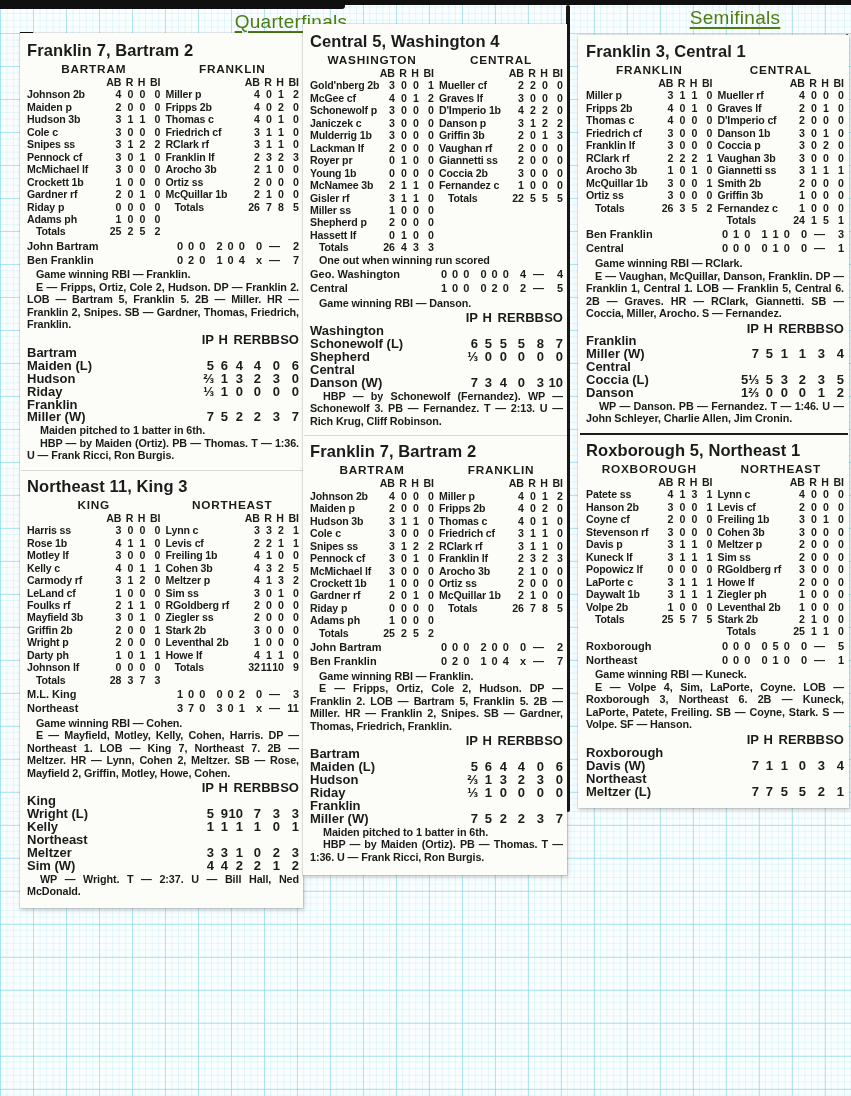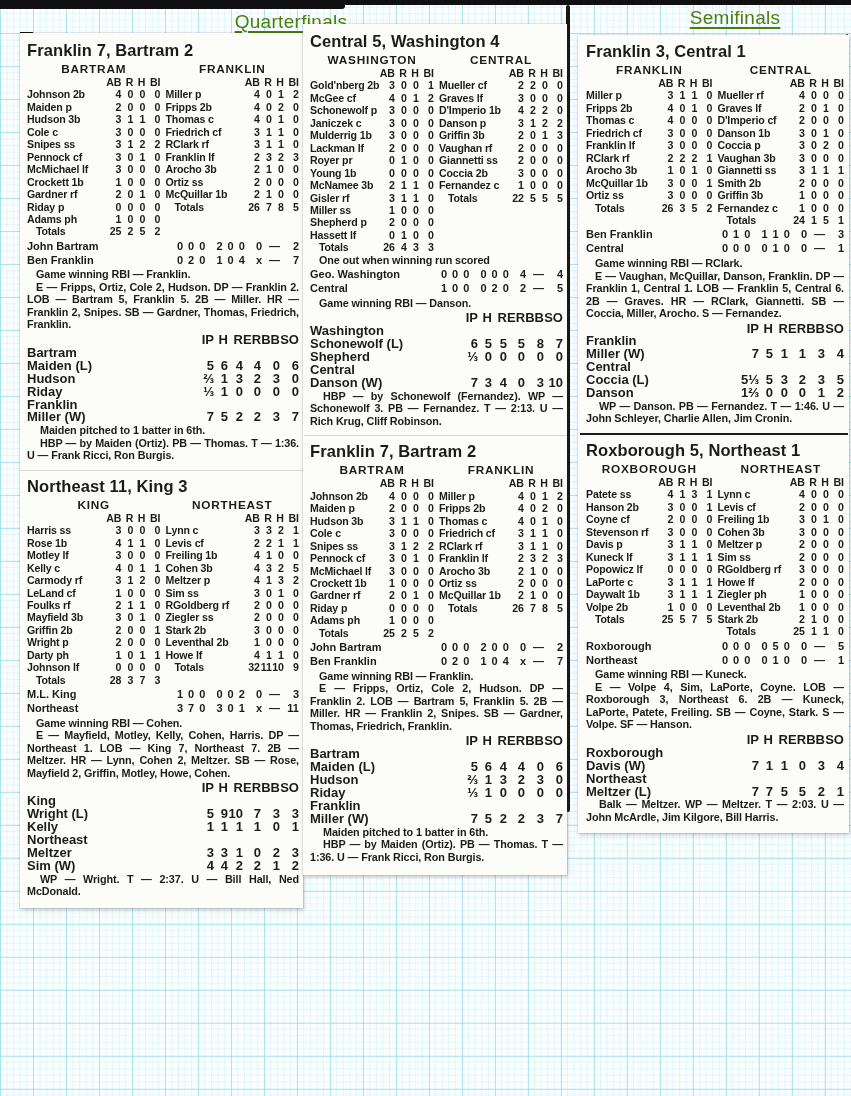--- a/index.html
+++ b/index.html
@@ -1240,16 +1240,15 @@
           <span class="pnum">4</span>
           <span class="pteam">Northeast</span>
           <span class="pname">Meltzer (L)</span>
           <span class="pnum">7</span>
           <span class="pnum">7</span>
           <span class="pnum">5</span>
           <span class="pnum">5</span>
           <span class="pnum">2</span>
           <span class="pnum">1</span>
         </div>
-        <p class="note fn">Balk — Meltzer. WP — Meltzer. T — 2:03. U — John McArdle, Jim Kilgore, Bill Harris.</p>
       </section>
     </div>
 </div>
 
 </body></html>

